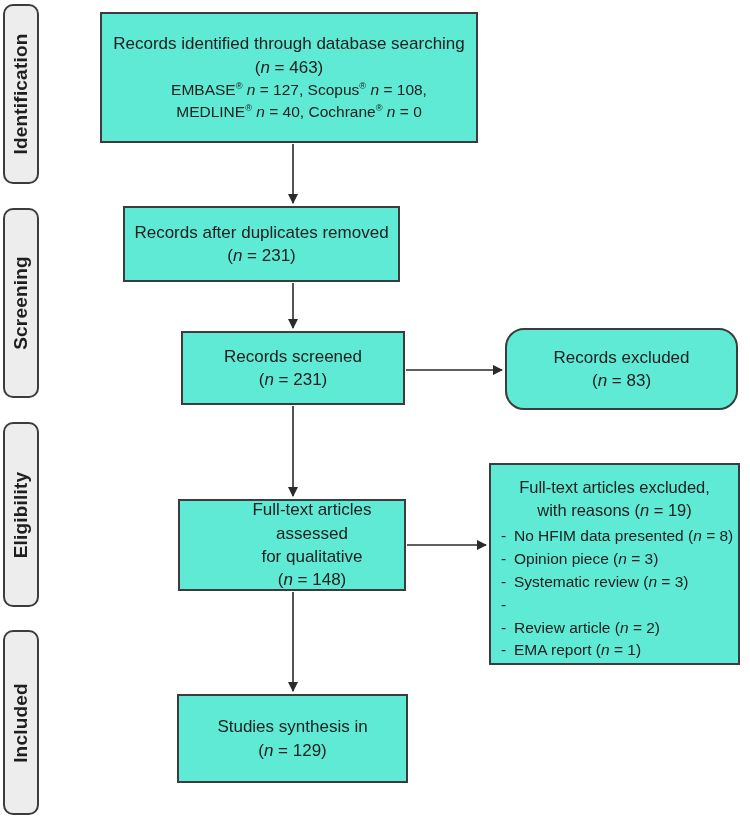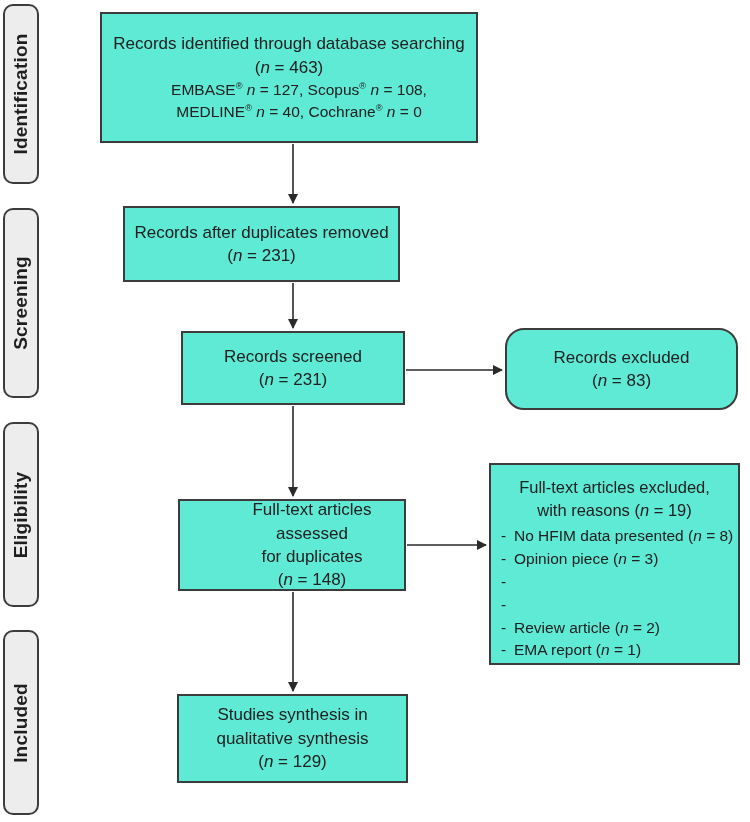--- a/index.html
+++ b/index.html
@@ -129,56 +129,56 @@
     <div>(<i>n</i> = 231)</div>
   </div>
 
   <div class="box box-records-excluded">
     <div>Records excluded</div>
     <div>(<i>n</i> = 83)</div>
   </div>
 
   <div class="box box-fulltext-assessed">
     <div>Full-text articles assessed</div>
-    <div>for duplicates</div>
+    <div>for qualitative</div>
     <div>(<i>n</i> = 148)</div>
   </div>
 
   <div class="box box-fulltext-excluded">
     <div>Full-text articles excluded,</div>
     <div>with reasons (<i>n</i> = 19)</div>
     <div class="reason-list">
       <div class="reason-row">
         <span class="dash">-</span>
         <span>No HFIM data presented (<i>n</i> = 8)</span>
       </div>
       <div class="reason-row">
         <span class="dash">-</span>
         <span>Opinion piece (<i>n</i> = 3)</span>
       </div>
       <div class="reason-row">
         <span class="dash">-</span>
+        <span>Systematic review (<i>n</i> = 3)</span>
       </div>
       <div class="reason-row">
         <span class="dash">-</span>
       </div>
       <div class="reason-row">
         <span class="dash">-</span>
         <span>Review article (<i>n</i> = 2)</span>
       </div>
       <div class="reason-row">
         <span class="dash">-</span>
         <span>EMA report (<i>n</i> = 1)</span>
       </div>
     </div>
   </div>
 
   <div class="box box-included">
     <div>Studies synthesis in</div>
-    <div>qualitative synthesis</div>
     <div>(<i>n</i> = 129)</div>
   </div>
 
   <svg class="arrows" viewBox="0 0 750 822" xmlns="http://www.w3.org/2000/svg">
     <defs>
       <marker id="ah" markerUnits="userSpaceOnUse" markerWidth="12" markerHeight="12" refX="9" refY="5" orient="auto">
         <path d="M0,0 L10,5 L0,10 Z" fill="#2a2a2a"></path>
       </marker>
     </defs>
     <g>

